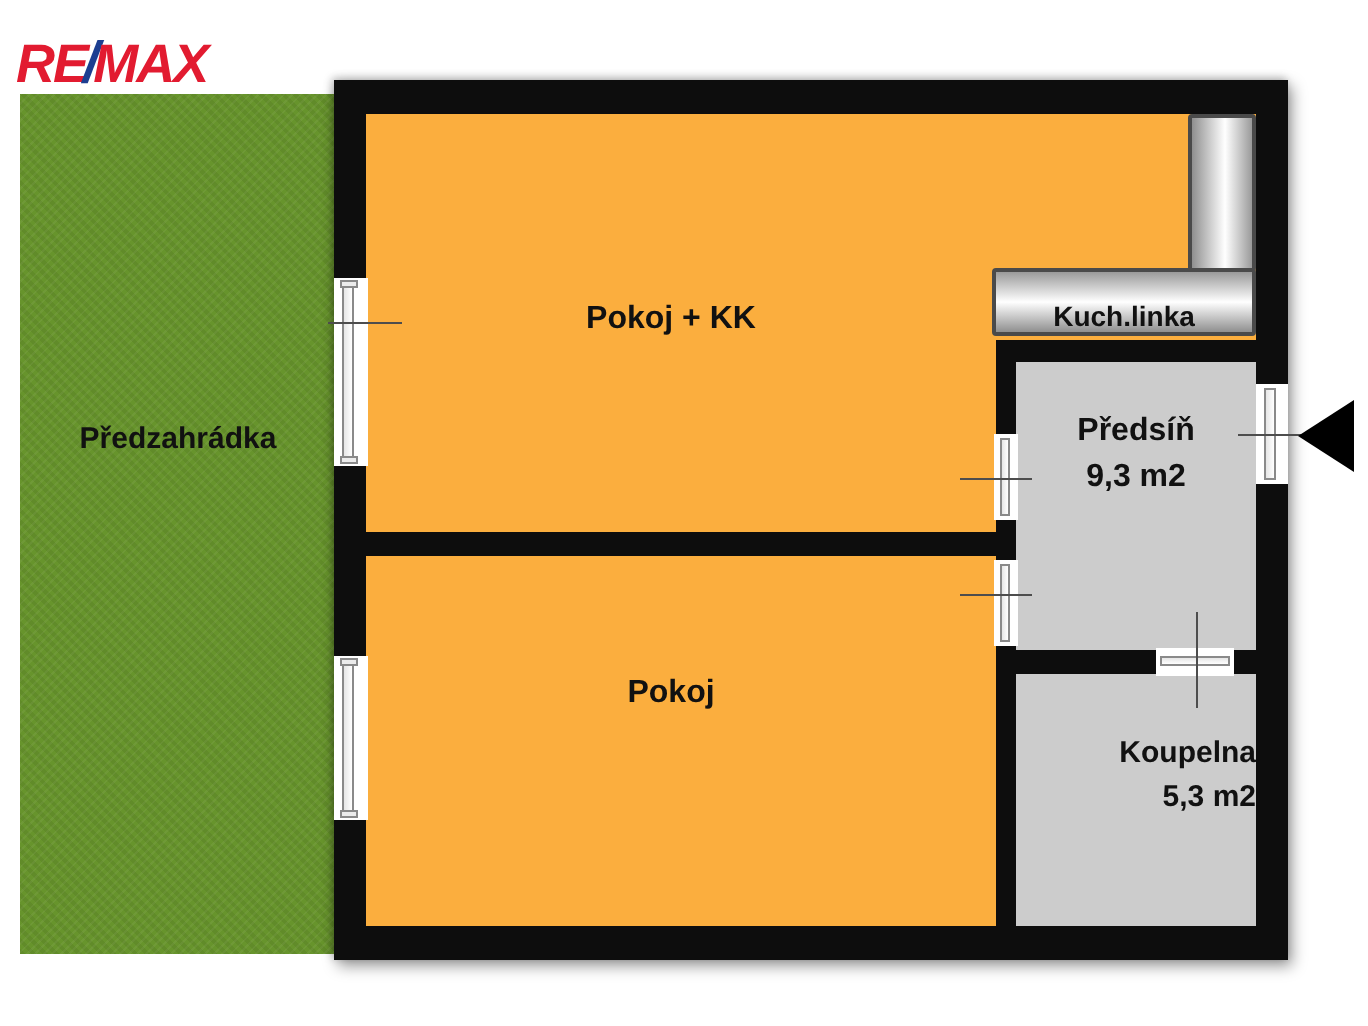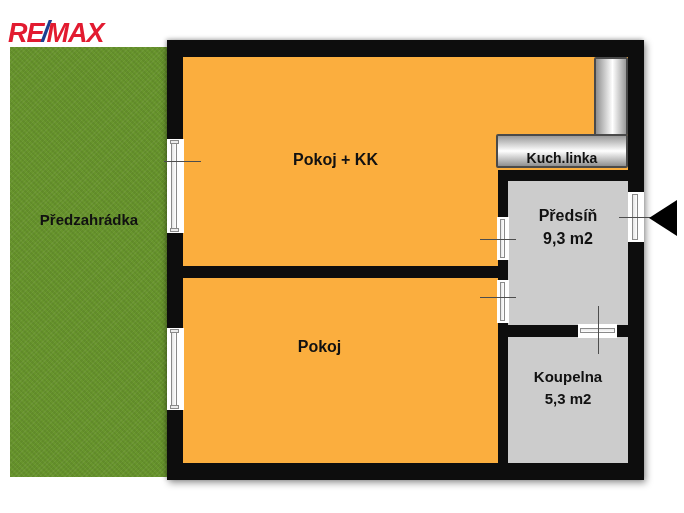--- a/index.html
+++ b/index.html
@@ -88,23 +88,23 @@
   .tick-w1{left:-3px;top:121px;width:37px;height:1px;}
   .tick-d1{left:313px;top:199px;width:36px;height:1px;}
   .tick-d2{left:313px;top:257px;width:36px;height:1px;}
   .tick-d3{left:431px;top:266px;width:1px;height:48px;}
   .tick-entry{left:452px;top:177px;width:38px;height:1px;}
 
   
   .room-label{position:absolute;text-align:center;font-weight:bold;color:#111;
     font-size:16px;line-height:23px;}
   .label-pokojkk{left:16px;top:108px;width:305px;}
-  .label-pokoj{left:0;top:295px;width:305px;}
+  .label-pokoj{left:16px;top:295px;width:305px;}
   .label-predsin{left:341px;top:164px;width:120px;}
-  .label-koupelna{left:341px;top:326px;width:120px;line-height:22px;font-size:15px;}
+  .label-koupelna{left:341px;top:326px;width:120px;line-height:22px;font-size:15px;text-align:right;}
 
   
   .arrow{
     position:absolute;left:649px;top:200px;width:0;height:0;z-index:3;
     border-top:18px solid transparent;border-bottom:18px solid transparent;
     border-right:28px solid #000000;
   }
 </style>
 </head>
 <body style="--orange: #fbae3e; --gray: #cccccc; --green: #67942c; --wall: #0d0d0d; --logo-red: #e21b30; --logo-blue: #1c3e91;">

